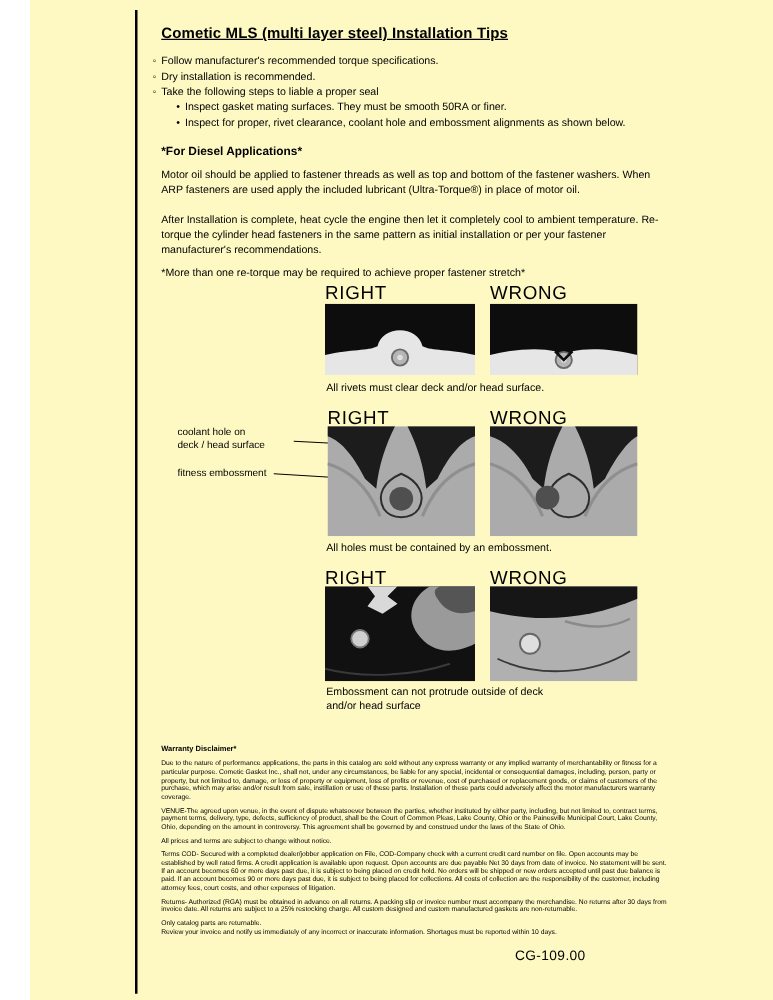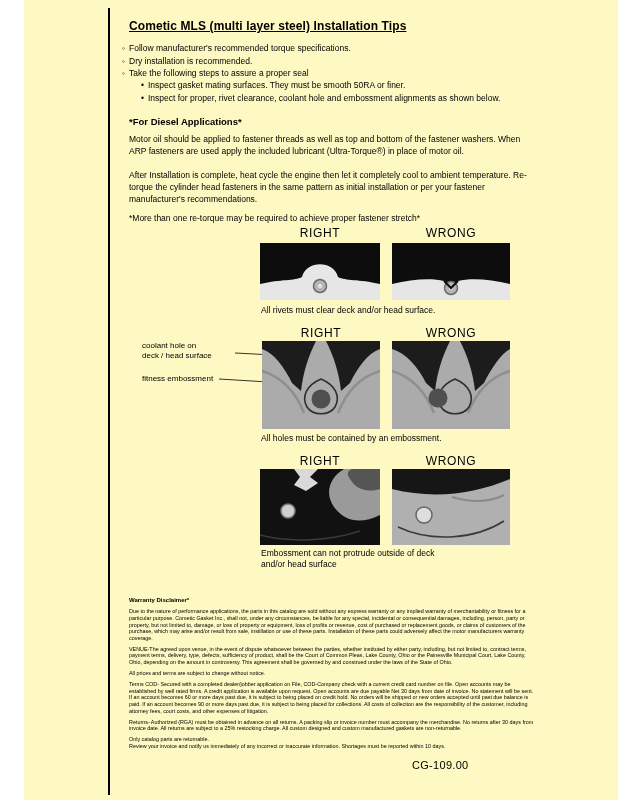--- a/index.html
+++ b/index.html
@@ -26,21 +26,21 @@
   .marker-filled::before { content: "•"; }
   .sub-bullets { position: absolute; left: 117px; top: 81px; width: 420px; font-size: 8.5px; }
   .sub-bullets .bullet { margin-bottom: 3.5px; }
 
   .diesel-heading { position: absolute; left: 105px; top: 116px; font-size: 9.5px; font-weight: bold; }
   .para { position: absolute; left: 105px; width: 402px; font-size: 8.5px; line-height: 12px; }
   .para1 { top: 133px; }
   .para2 { top: 169px; }
   .note  { top: 212px; }
 
-  .dlabel { position: absolute; font-size: 12px; letter-spacing: 0.6px; text-align: center; }
+  .dlabel { position: absolute; font-size: 15px; letter-spacing: 0.6px; }
   .r1l { left: 236px; top: 226px; width: 120px; }
   .r1w { left: 368px; top: 226px; width: 118px; }
   .r2l { left: 238px; top: 326px; width: 118px; }
   .r2w { left: 368px; top: 326px; width: 118px; }
   .r3l { left: 236px; top: 454px; width: 120px; }
   .r3w { left: 368px; top: 454px; width: 118px; }
 
   .fig { position: absolute; }
   .fig svg { display: block; width: 100%; height: 100%; }
   .f1a { left: 236px; top: 243px; width: 120px; height: 57px; }
@@ -80,21 +80,21 @@
     <div class="bullet">
       <span class="marker-open"></span>
       <span>Follow manufacturer's recommended torque specifications.</span>
     </div>
     <div class="bullet">
       <span class="marker-open"></span>
       <span>Dry installation is recommended.</span>
     </div>
     <div class="bullet">
       <span class="marker-open"></span>
-      <span>Take the following steps to assure a proper seal</span>
+      <span>Take the following steps to liable a proper seal</span>
     </div>
   </div>
 
   <div class="sub-bullets">
     <div class="bullet">
       <span class="marker-filled"></span>
       <span>Inspect gasket mating surfaces.  They must be smooth 50RA or finer.</span>
     </div>
     <div class="bullet">
       <span class="marker-filled"></span>

